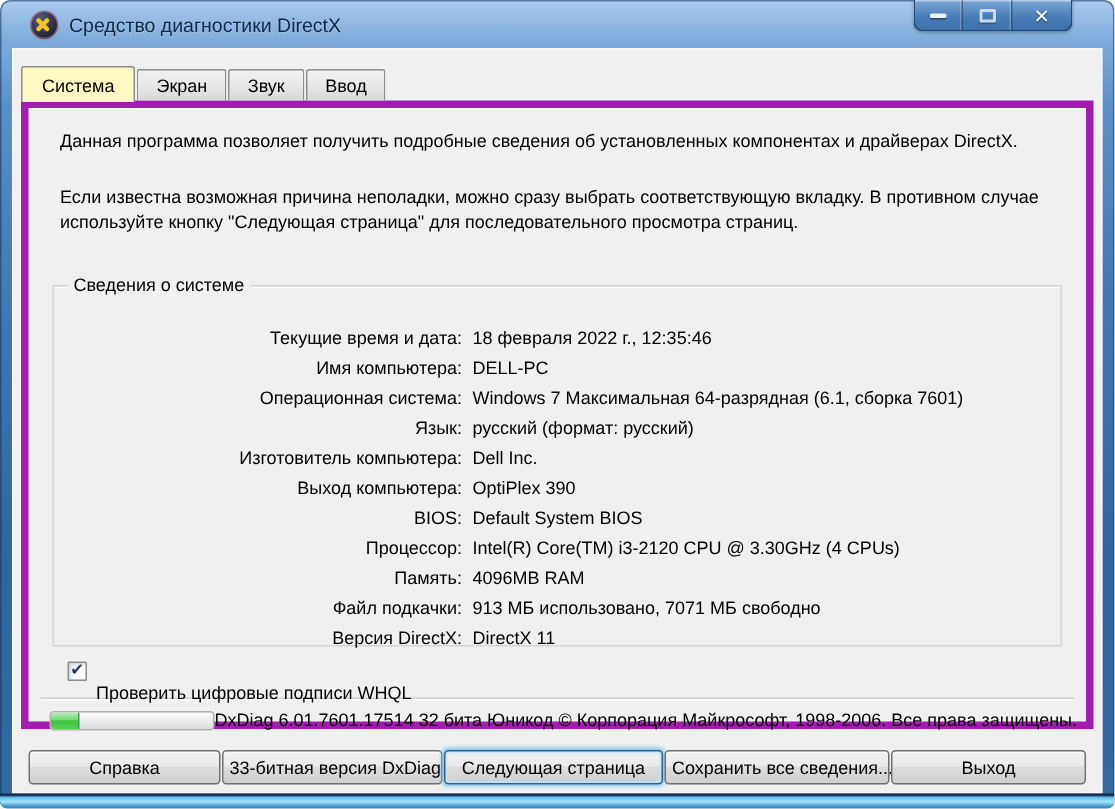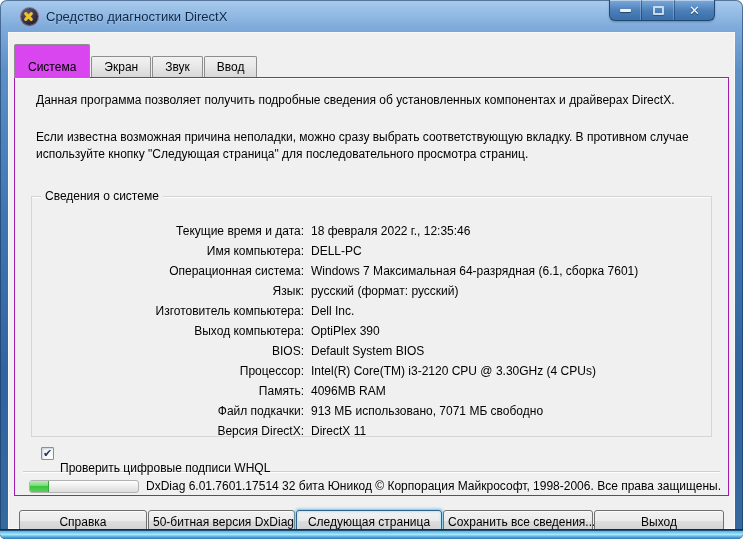--- a/index.html
+++ b/index.html
@@ -72,30 +72,30 @@
   
   .tabs { display: flex; align-items: flex-end; padding-left: 6px; position: relative; z-index: 2; }
   .tab {
     padding: 3px 12px 3px 12px;
     border: 1px solid #8E8E8E; border-bottom: none;
     border-radius: 2px 2px 0 0;
     background: linear-gradient(180deg, #F1F1F1 0%, #EAEAEA 40%, #D8D8D8 100%);
     margin-right: 1px; cursor: default; white-space: nowrap;
   }
   .tab.active {
-    background: #d946ef;
-    padding: 15px 13px 4px 13px;
+    background: #fef9c3;
+    padding: 5px 13px 4px 13px;
     margin-bottom: -1px;
     position: relative; z-index: 3;
   }
   
   .tab-page {
     position: relative; z-index: 1;
     margin: 0 6px; height: 419px;
-    border: 1px solid #a21caf;
+    border: 5px solid #a21caf;
     box-shadow: inset 0 1px 0 #FAFAFA;
     background: #F0F0F0;
   }
   .intro-p1 { margin: 14px 21px 0 21px; line-height: 16px; }
   .intro-p2 { margin: 21px 21px 0 21px; line-height: 17px; }
   
   .groupbox {
     position: relative;
     margin: 33px 16px 0 16px; height: 241px;
     border: 1px solid #D5D5D5; border-radius: 0;
@@ -255,21 +255,21 @@
         <div class="progressbar">
           <div class="progress-fill" style="width: 18%;"></div>
         </div>
         <div class="status-text">DxDiag 6.01.7601.17514 32 бита Юникод  © Корпорация Майкрософт, 1998-2006.  Все права защищены.</div>
       </div>
 
     </div>
 
     <div class="button-row">
       <button class="btn btn-help">Справка</button>
-      <button class="btn btn-x64">50-битная версия DxDiag</button>
+      <button class="btn btn-x64">33-битная версия DxDiag</button>
       <button class="btn btn-next">Следующая страница</button>
       <button class="btn btn-save">Сохранить все сведения...</button>
       <button class="btn btn-exit">Выход</button>
     </div>
 
   </div>
 
   <div class="bottom-edge"></div>
 
 </div>

